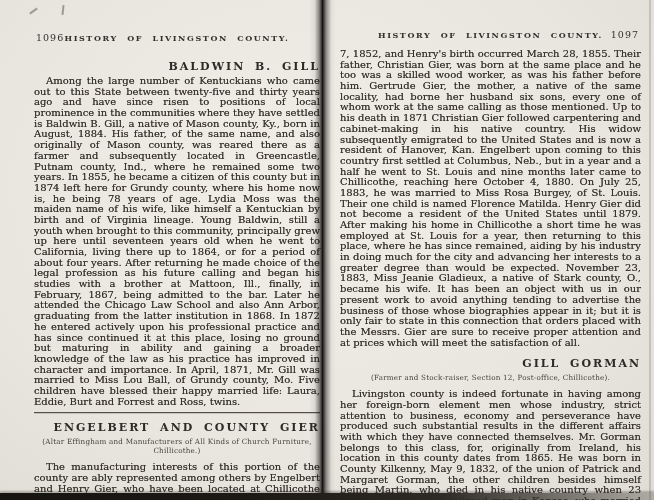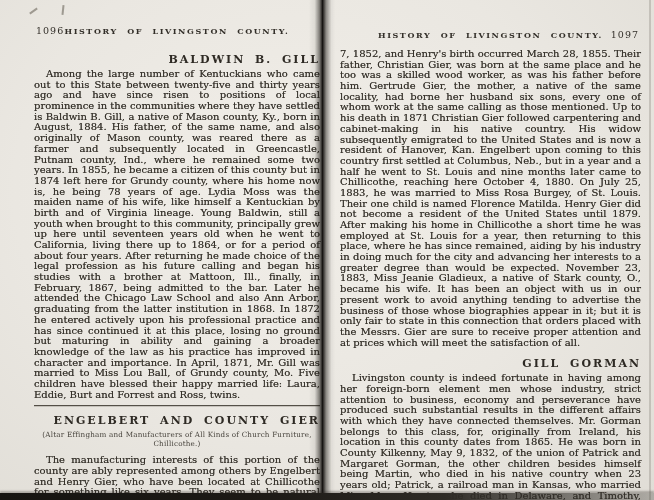--- a/index.html
+++ b/index.html
@@ -24,21 +24,21 @@
   .running-header {
     position: relative;
     text-align: center;
     font-size: 8px;
     font-weight: bold;
     letter-spacing: 1.6px;
     word-spacing: 5px;
     color: #332f29;
     white-space: nowrap;
   }
-  .page-left  .running-header { margin-bottom: 17px; }
+  .page-left  .running-header { margin-bottom: 17px; margin-top: 7px; }
   .page-right .running-header { margin-bottom: 9px; }
   .folio {
     position: absolute;
     top: -1px;
     font-size: 9.5px;
     font-weight: normal;
     letter-spacing: 1px;
     word-spacing: 0;
   }
   .folio-left  { left: 2px; }
@@ -143,20 +143,21 @@
 
   <div class="page page-right">
     <div class="running-header">
       <span>HISTORY OF LIVINGSTON COUNTY.</span>
       <span class="folio folio-right">1097</span>
     </div>
 
     <p class="body-text">7, 1852, and Henry's birth occurred March 28, 1855. Their father, Christian Gier, was born at the same place and he too was a skilled wood worker, as was his father before him. Gertrude Gier, the mother, a native of the same locality, had borne her husband six sons, every one of whom work at the same calling as those mentioned. Up to his death in 1871 Christian Gier followed carpentering and cabinet-making in his native country. His widow subsequently emigrated to the United States and is now a resident of Hanover, Kan. Engelbert upon coming to this country first settled at Columbus, Neb., but in a year and a half he went to St. Louis and nine months later came to Chillicothe, reaching here October 4, 1880. On July 25, 1883, he was married to Miss Rosa Burgey, of St. Louis. Their one child is named Florence Matilda. Henry Gier did not become a resident of the United States until 1879. After making his home in Chillicothe a short time he was employed at St. Louis for a year, then returning to this place, where he has since remained, aiding by his industry in doing much for the city and advancing her interests to a greater degree than would be expected. November 23, 1883, Miss Jeanie Gladieux, a native of Stark county, O., became his wife. It has been an object with us in our present work to avoid anything tending to advertise the business of those whose biographies appear in it; but it is only fair to state in this connection that orders placed with the Messrs. Gier are sure to receive proper attention and at prices which will meet the satisfaction of all.</p>
 
     <h2 class="section-title" style="margin-top:9px">GILL GORMAN</h2>
+    <div class="section-subtitle">(Farmer and Stock-raiser, Section 12, Post-office, Chillicothe).</div>
     <p class="body-text indent">Livingston county is indeed fortunate in having among her foreign-born element men whose industry, strict attention to business, economy and perseverance have produced such substantial results in the different affairs with which they have connected themselves. Mr. Gorman belongs to this class, for, originally from Ireland, his location in this county dates from 1865. He was born in County Kilkenny, May 9, 1832, of the union of Patrick and Margaret Gorman, the other children besides himself being Martin, who died in his native country when 23 years old; Patrick, a railroad man in Kansas, who married Miss Mary Howty; she died in Delaware, and Timothy, born in 1845 and died in 1848. The subject of this sketch remained in the country of his birth until 1851, then emigrating to the United States and landing at Philadelphia February 14, 1851, from which place he settled in Wilmington, Del. After living there up to 1856 he removed to the northeastern part of the State, thence to Pennsylvania, and made his home in that vicinity until coming to Missouri in 1865. December 28, 1859, Mr. Gorman was married to Miss Margaret Kelley, daughter of Michael Kelley, who became settled in Pennsylvania, from Ireland, in 1856. She was born in County Cork, March 16, 1838. Of her brothers and sisters Mary is the wife of John Clary, of Indiana; Julia is now Mrs. Jerry Fohey; Johanna was married in 1864 to Robert</p>
   </div>
 
   <div class="gutter-shadow"></div>
   <div class="bottom-edge"></div>
   <div class="right-edge-line"></div>
   <div class="pencil-mark mark-1"></div>
   <div class="pencil-mark mark-2"></div>
 </div>
 

